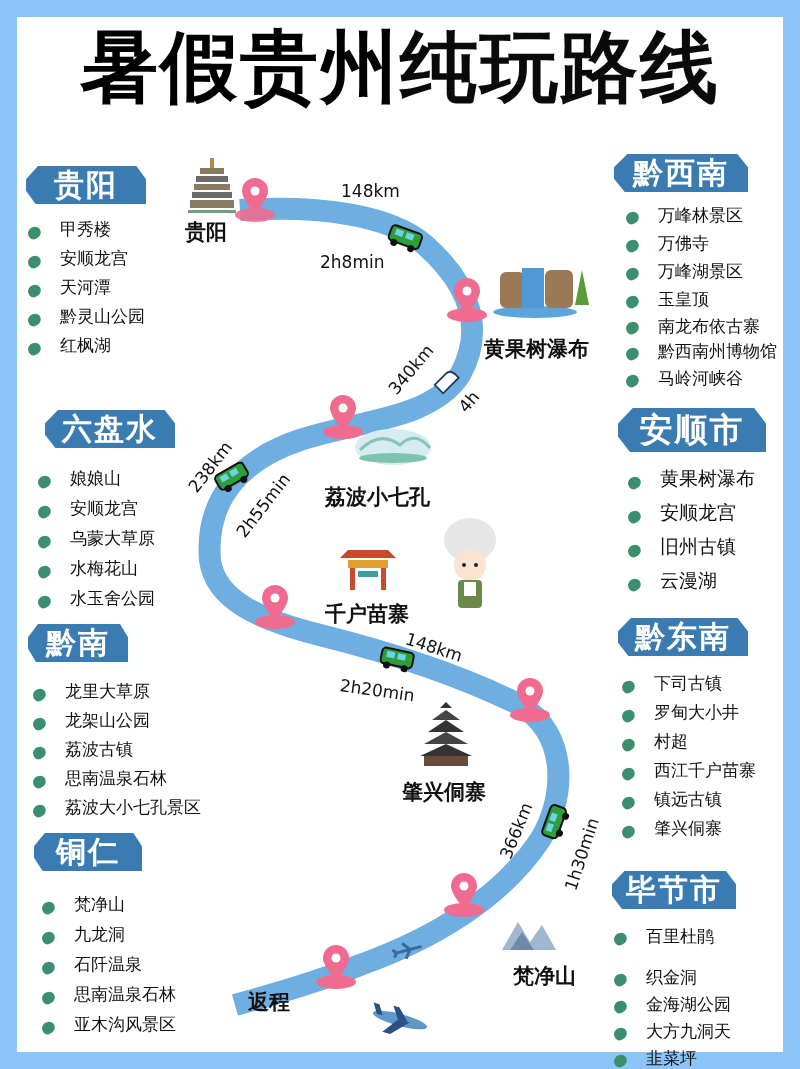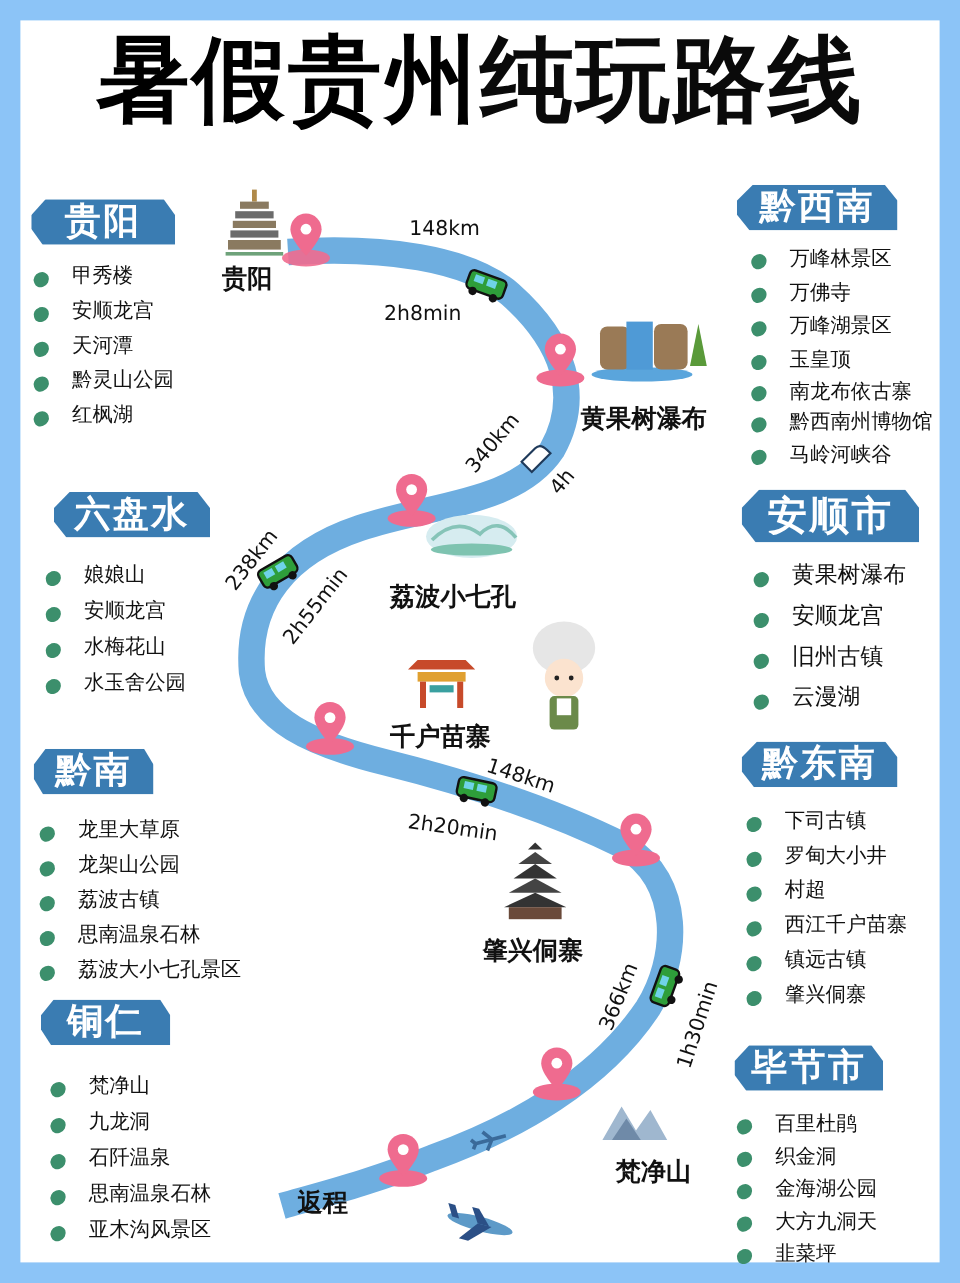--- a/index.html
+++ b/index.html
@@ -218,20 +218,21 @@
   <li style="height:29px;"><span class="dot"></span><span>安顺龙宫</span></li>
   <li style="height:29px;"><span class="dot"></span><span>天河潭</span></li>
   <li style="height:29px;"><span class="dot"></span><span>黔灵山公园</span></li>
   <li style="height:29px;"><span class="dot"></span><span>红枫湖</span></li>
 </ul>
 
 <div class="badge" style="left:45px;top:410px;width:130px;">六盘水</div>
 <ul class="list" style="left:30px;top:467px;">
   <li style="height:30px;"><span class="dot"></span><span>娘娘山</span></li>
   <li style="height:30px;"><span class="dot"></span><span>安顺龙宫</span></li>
+  <li style="height:30px;"><span class="dot"></span><span>乌蒙大草原</span></li>
   <li style="height:30px;"><span class="dot"></span><span>水梅花山</span></li>
   <li style="height:30px;"><span class="dot"></span><span>水玉舍公园</span></li>
 </ul>
 
 <div class="badge" style="left:28px;top:624px;width:100px;">黔南</div>
 <ul class="list" style="left:25px;top:680px;">
   <li style="height:29px;"><span class="dot"></span><span>龙里大草原</span></li>
   <li style="height:29px;"><span class="dot"></span><span>龙架山公园</span></li>
   <li style="height:29px;"><span class="dot"></span><span>荔波古镇</span></li>
   <li style="height:29px;"><span class="dot"></span><span>思南温泉石林</span></li>
@@ -272,17 +273,17 @@
   <li style="height:29px;"><span class="dot"></span><span>罗甸大小井</span></li>
   <li style="height:29px;"><span class="dot"></span><span>村超</span></li>
   <li style="height:29px;"><span class="dot"></span><span>西江千户苗寨</span></li>
   <li style="height:29px;"><span class="dot"></span><span>镇远古镇</span></li>
   <li style="height:29px;"><span class="dot"></span><span>肇兴侗寨</span></li>
 </ul>
 
 <div class="badge" style="left:612px;top:871px;width:124px;">毕节市</div>
 <ul class="list" style="left:606px;top:925px;">
   <li style="height:27px;"><span class="dot"></span><span>百里杜鹃</span></li>
-  <li style="height:27px;"><span class="dot"></span><span>织金洞</span></li>
+  <li style="height:27px;margin-top:14px;"><span class="dot"></span><span>织金洞</span></li>
   <li style="height:27px;"><span class="dot"></span><span>金海湖公园</span></li>
   <li style="height:27px;"><span class="dot"></span><span>大方九洞天</span></li>
   <li style="height:27px;"><span class="dot"></span><span>韭菜坪</span></li>
 </ul>
 
 </body></html>

